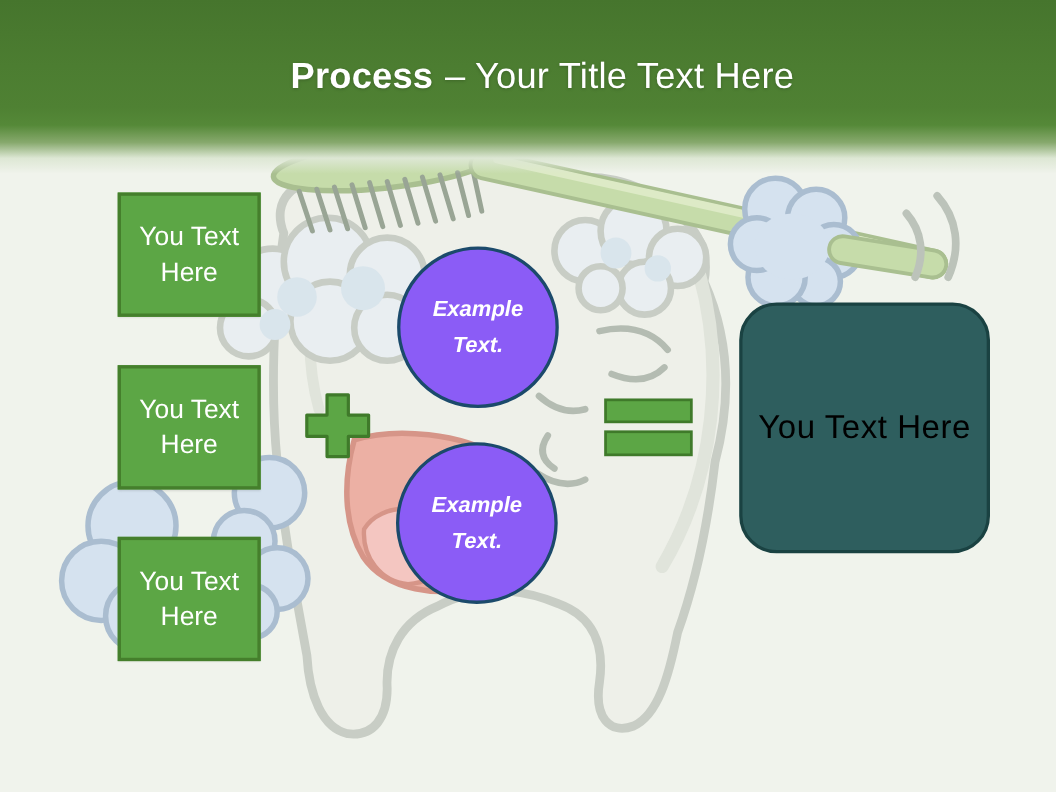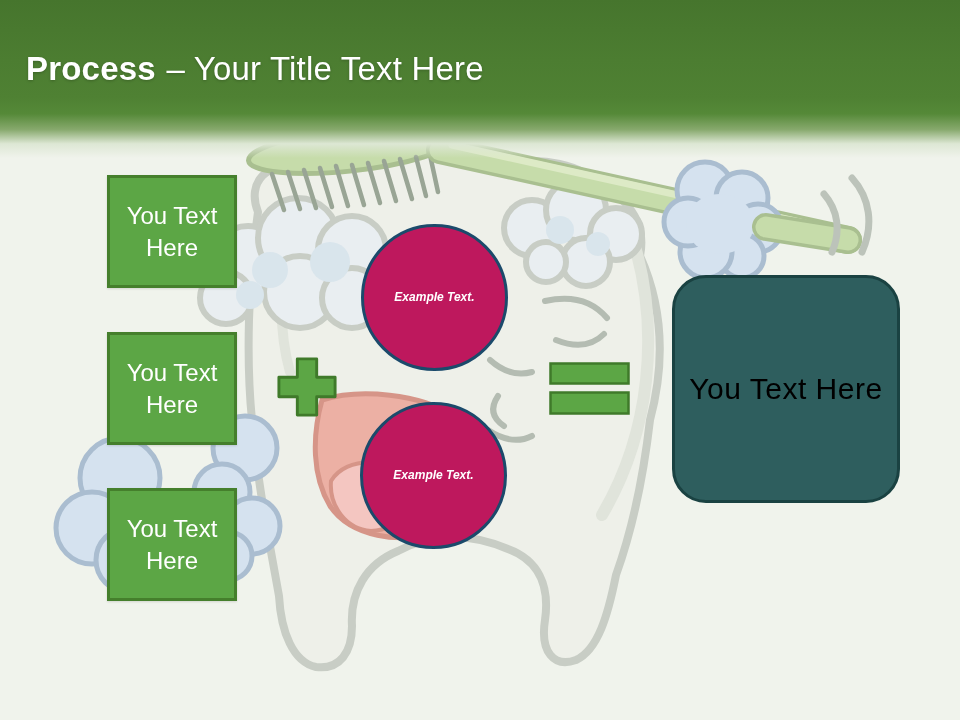--- a/index.html
+++ b/index.html
@@ -14,43 +14,43 @@
   
   .title-band {
     position:absolute; left:0; top:0; width:960px; height:158px; z-index:2;
     background:linear-gradient(180deg,
       #46752d 0%, #4c7d31 38%, #4f8133 62%, #558938 72%,
       #87a96d 82%, #dde7d4 91%, rgba(240,243,236,0.0) 100%);
   }
   .slide-title {
     position:absolute; left:0; top:50px; width:100%; margin:0;
     padding-left:26px; box-sizing:border-box;
-    color:#ffffff; font-size:33px; font-weight:400;
+    text-align:center; color:#ffffff; font-size:33px; font-weight:400;
     letter-spacing:0.2px; text-shadow:0 1px 3px rgba(0,0,0,0.22);
   }
   .slide-title .emph { font-weight:700; margin-right:0.32em; }
 
   
   .step-box {
     position:absolute; left:107px; width:130px; height:113px; z-index:3;
     background:#5ca645; border:3px solid #457f2c; box-sizing:border-box;
     display:flex; align-items:center; justify-content:center; text-align:center;
     color:#ffffff; font-size:24px; line-height:1.32; padding:0 8px;
     box-shadow:0 1px 2px rgba(0,0,0,0.12);
   }
   .step-1 { top:175px; }
   .step-2 { top:332px; }
   .step-3 { top:488px; }
 
   
   .example-circle {
     position:absolute; width:147px; height:147px; border-radius:50%; z-index:3;
-    background:#be185d; border:3.5px solid #1b4a6b; box-sizing:border-box;
+    background:#8b5cf6; border:3.5px solid #1b4a6b; box-sizing:border-box;
     display:flex; align-items:center; justify-content:center; text-align:center;
-    color:#ffffff; font-weight:700; font-style:italic; font-size:12px; line-height:1.65;
+    color:#ffffff; font-weight:700; font-style:italic; font-size:20px; line-height:1.65;
   }
   .circle-1 { left:361px; top:224px; }
   .circle-2 { left:360px; top:402px; }
   .example-circle .wrap { width:86px; }
 
   
   .op { position:absolute; z-index:3; }
   .plus   { left:276px; top:356px; }
   .equals { left:548px; top:360px; }
 

